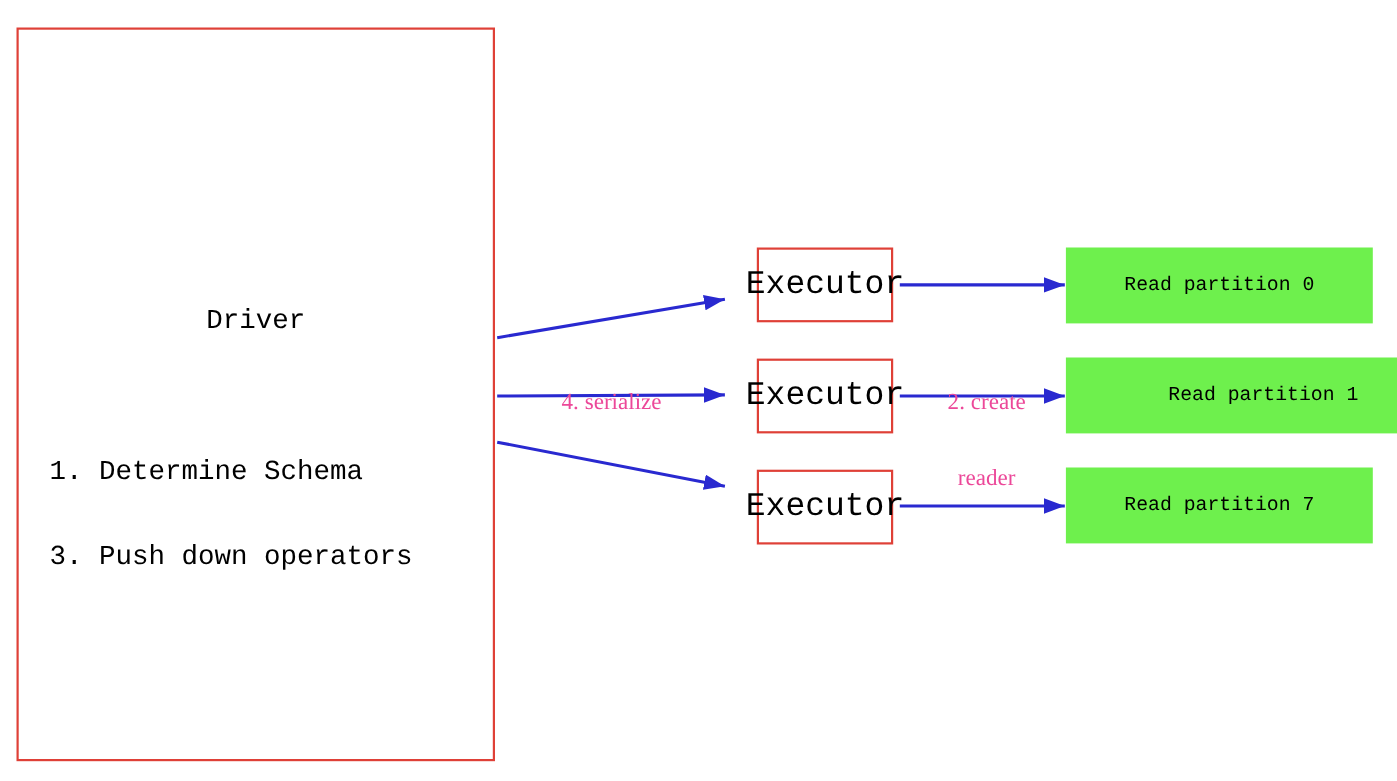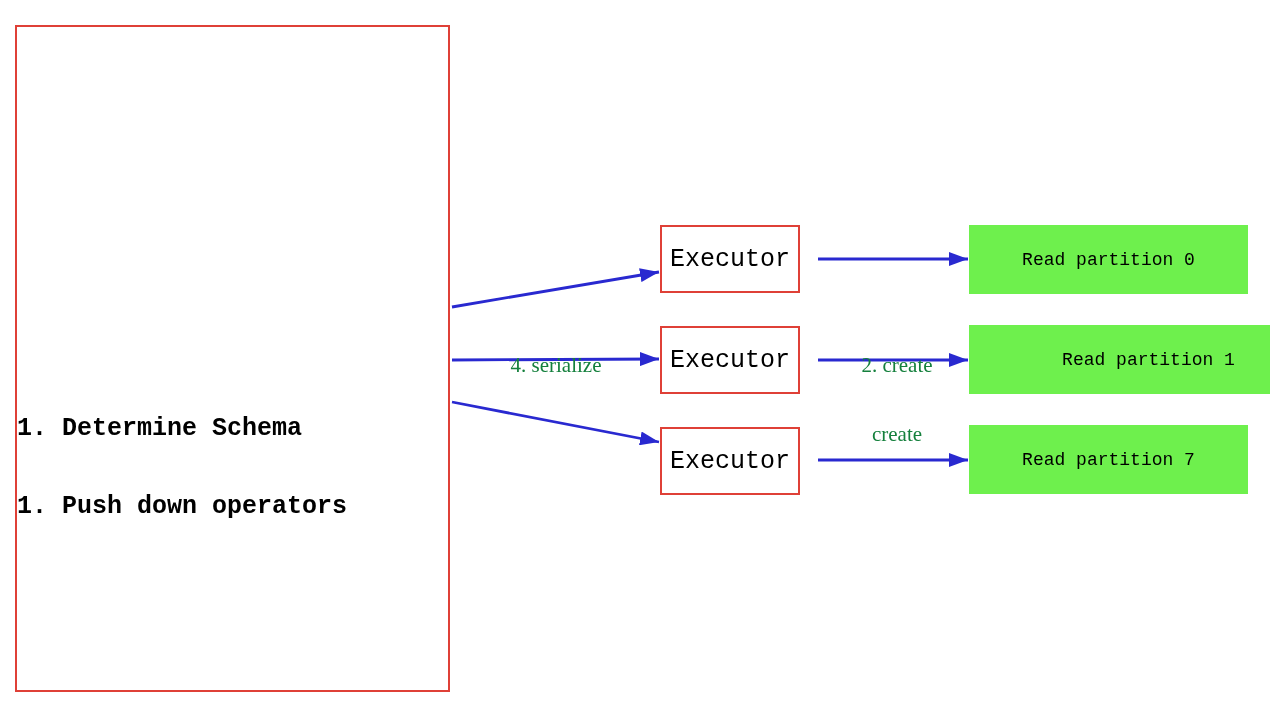--- a/index.html
+++ b/index.html
@@ -41,35 +41,34 @@
     left: 0;
     width: 100%;
     top: 251px;
     text-align: center;
     font-size: 25px;
     line-height: 28px;
     white-space: pre;
   }
   .driver-steps {
     position: absolute;
-    left: 0;
+    left: 28px;
     top: 337px;
     font-size: 25px;
     line-height: 26px;
     white-space: pre;
-    font-weight: bold;
   }
   .executor-box {
-    left: 660px;
-    width: 140px;
+    left: 688px;
+    width: 124px;
     height: 68px;
     display: flex;
     align-items: center;
     justify-content: center;
-    font-size: 25px;
+    font-size: 30px;
     white-space: pre;
   }
   .executor-1 { top: 225px; }
   .executor-2 { top: 326px; }
   .executor-3 { top: 427px; }
   .partition-box {
     position: absolute;
     left: 969px;
     width: 279px;
     height: 69px;
@@ -82,21 +81,21 @@
   }
   .partition-0 { top: 225px; }
   .partition-1 { top: 325px; padding-left: 40px; }
   .partition-2 { top: 425px; }
   .edge-label {
     position: absolute;
     font-family: "Liberation Serif", "DejaVu Serif", serif;
     font-size: 21px;
     line-height: 23px;
     text-align: center;
-    color: #15803d;
+    color: #ec4899;
     white-space: pre;
   }
   .label-serialize {
     left: 446px;
     top: 308px;
     width: 220px;
   }
   .label-create-reader {
     left: 787px;
     top: 308px;
@@ -116,23 +115,24 @@
     </defs>
     <line x1="452" y1="307" x2="659" y2="272" stroke="#2929d0" stroke-width="2.8" marker-end="url(#arrowhead)"></line>
     <line x1="452" y1="360" x2="659" y2="359" stroke="#2929d0" stroke-width="2.8" marker-end="url(#arrowhead)"></line>
     <line x1="452" y1="402" x2="659" y2="442" stroke="#2929d0" stroke-width="2.8" marker-end="url(#arrowhead)"></line>
     <line x1="818" y1="259" x2="968" y2="259" stroke="#2929d0" stroke-width="2.8" marker-end="url(#arrowhead)"></line>
     <line x1="818" y1="360" x2="968" y2="360" stroke="#2929d0" stroke-width="2.8" marker-end="url(#arrowhead)"></line>
     <line x1="818" y1="460" x2="968" y2="460" stroke="#2929d0" stroke-width="2.8" marker-end="url(#arrowhead)"></line>
   </svg>
 
   <div class="node driver-box">
+    <div class="driver-title">Driver</div>
     <div class="driver-steps">
       <div>1. Determine Schema</div>
-      <div>1. Push down operators</div>
+      <div>3. Push down operators</div>
     </div>
   </div>
 
   <div class="node executor-box executor-1">
     <span>Executor</span>
   </div>
   <div class="node executor-box executor-2">
     <span>Executor</span>
   </div>
   <div class="node executor-box executor-3">
@@ -148,16 +148,16 @@
   <div class="partition-box partition-2">
     <span>Read partition 7</span>
   </div>
 
   <div class="edge-label label-serialize">
     <div>4. serialize</div>
   </div>
 
   <div class="edge-label label-create-reader">
     <div>2. create</div>
-    <div>create</div>
+    <div>reader</div>
   </div>
 
 </div>
 
 </body></html>

